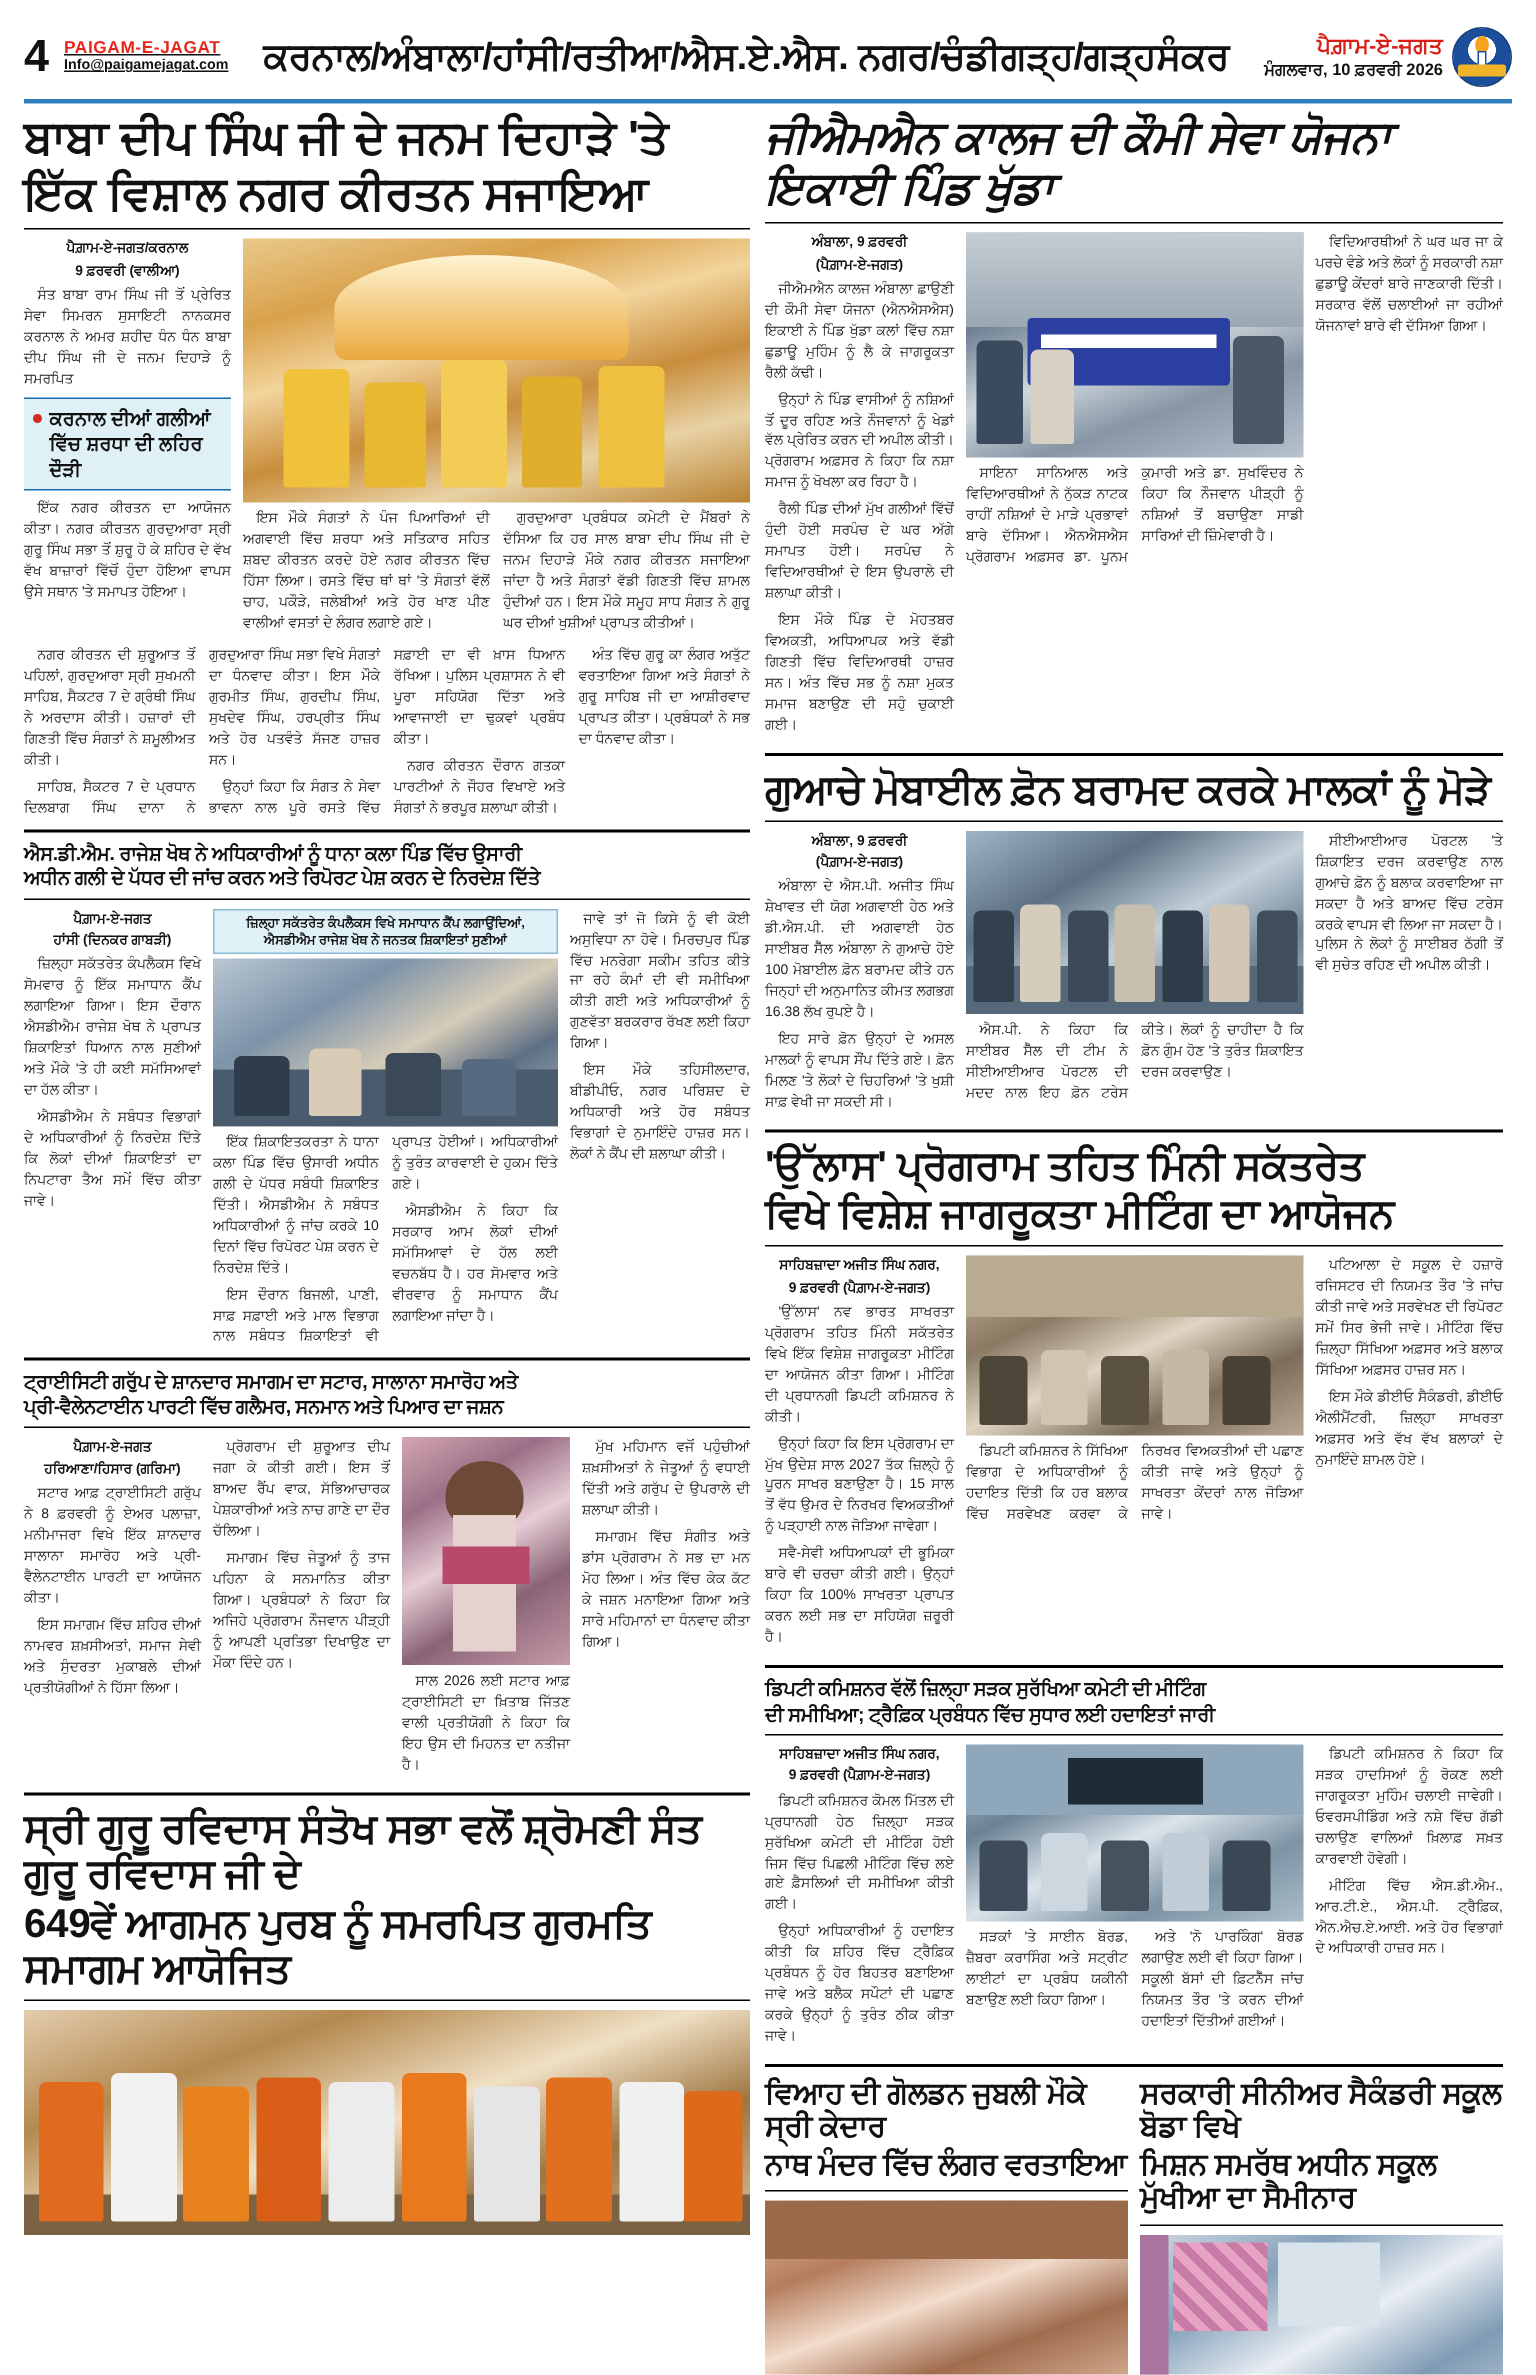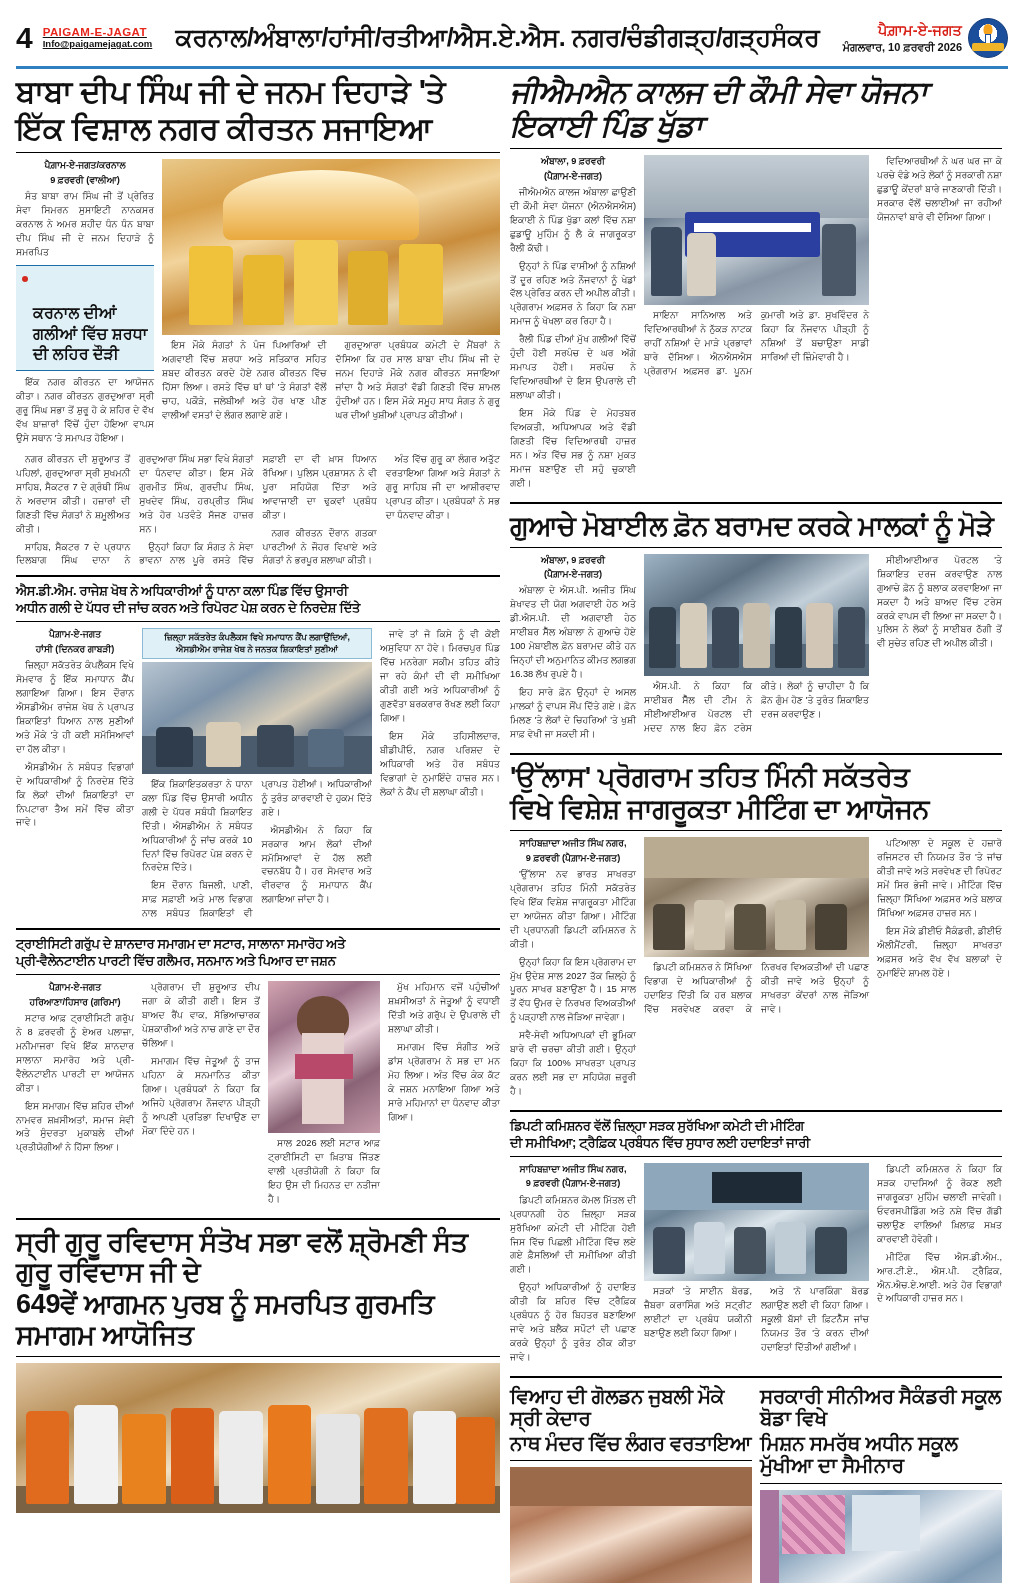--- a/index.html
+++ b/index.html
@@ -100,21 +100,21 @@
   .hlbox {
     background:#dff0f7; border-top:1px solid #1b6ea8; border-bottom:1px solid #1b6ea8;
     padding:5px 6px; margin:5px 0;
     display:flex; gap:5px; align-items:flex-start;
   }
   .hlbox .dot {
     width:6px; height:6px; border-radius:50%; background:#d42b1e;
     margin-top:5px; flex:none;
   }
   .hlbox .t {
-    font-size:16px; font-weight:bold; line-height:1.3; color:#111;margin-top:32px;
+    font-size:13px; font-weight:bold; line-height:1.3; color:#111;
   }
 
   
   .photo { position:relative; overflow:hidden; background:#cfd6db; }
   .capbox {
     background:#dff0f7; border:1px solid #8cb9d4;
     font-size:8.6px; font-weight:bold; text-align:center;
     padding:3px 4px; line-height:1.3;
   }
   .ph-a { background:linear-gradient(165deg,#e9c98a 0%,#d9a14b 22%,#f2d49c 40%,#c98d3c 60%,#e8d2a4 78%,#b98232 100%); }

